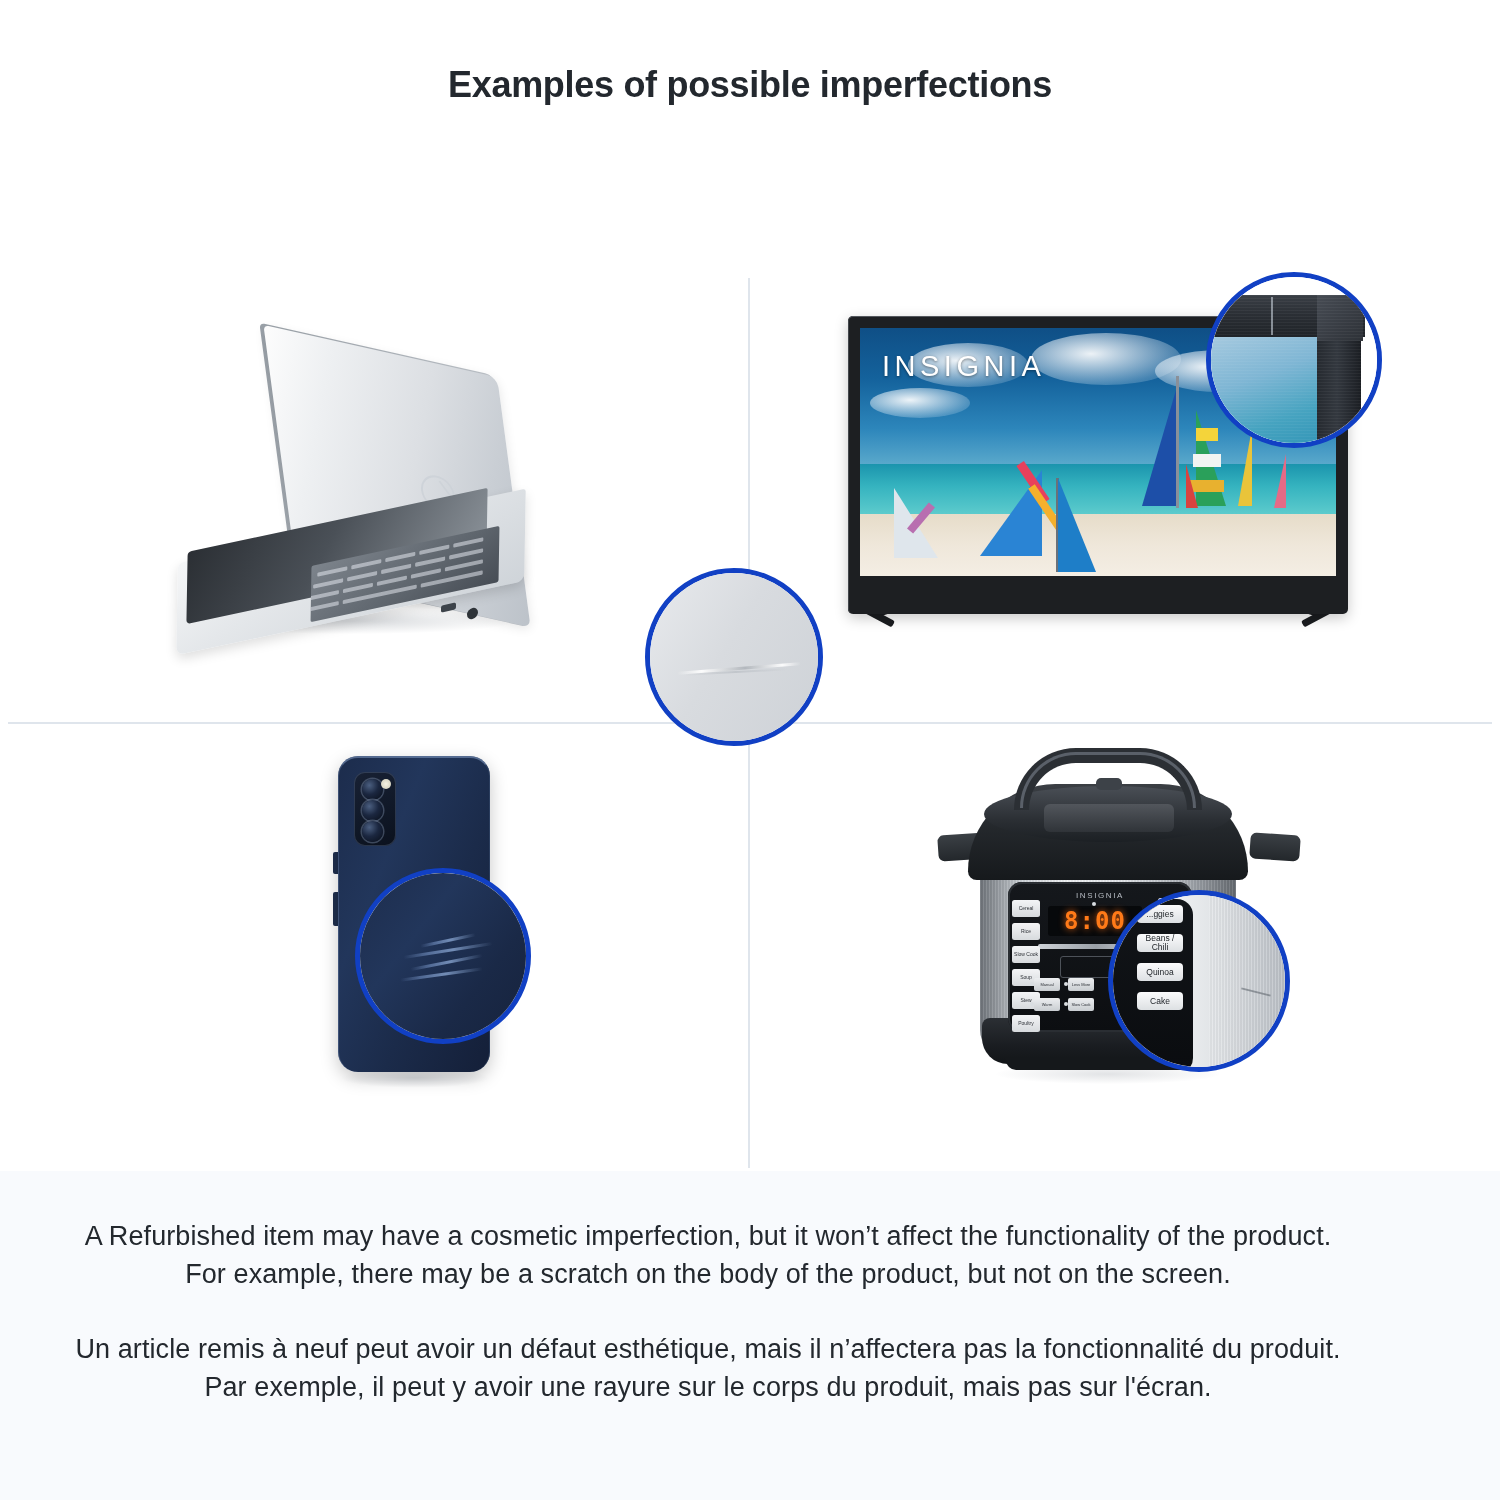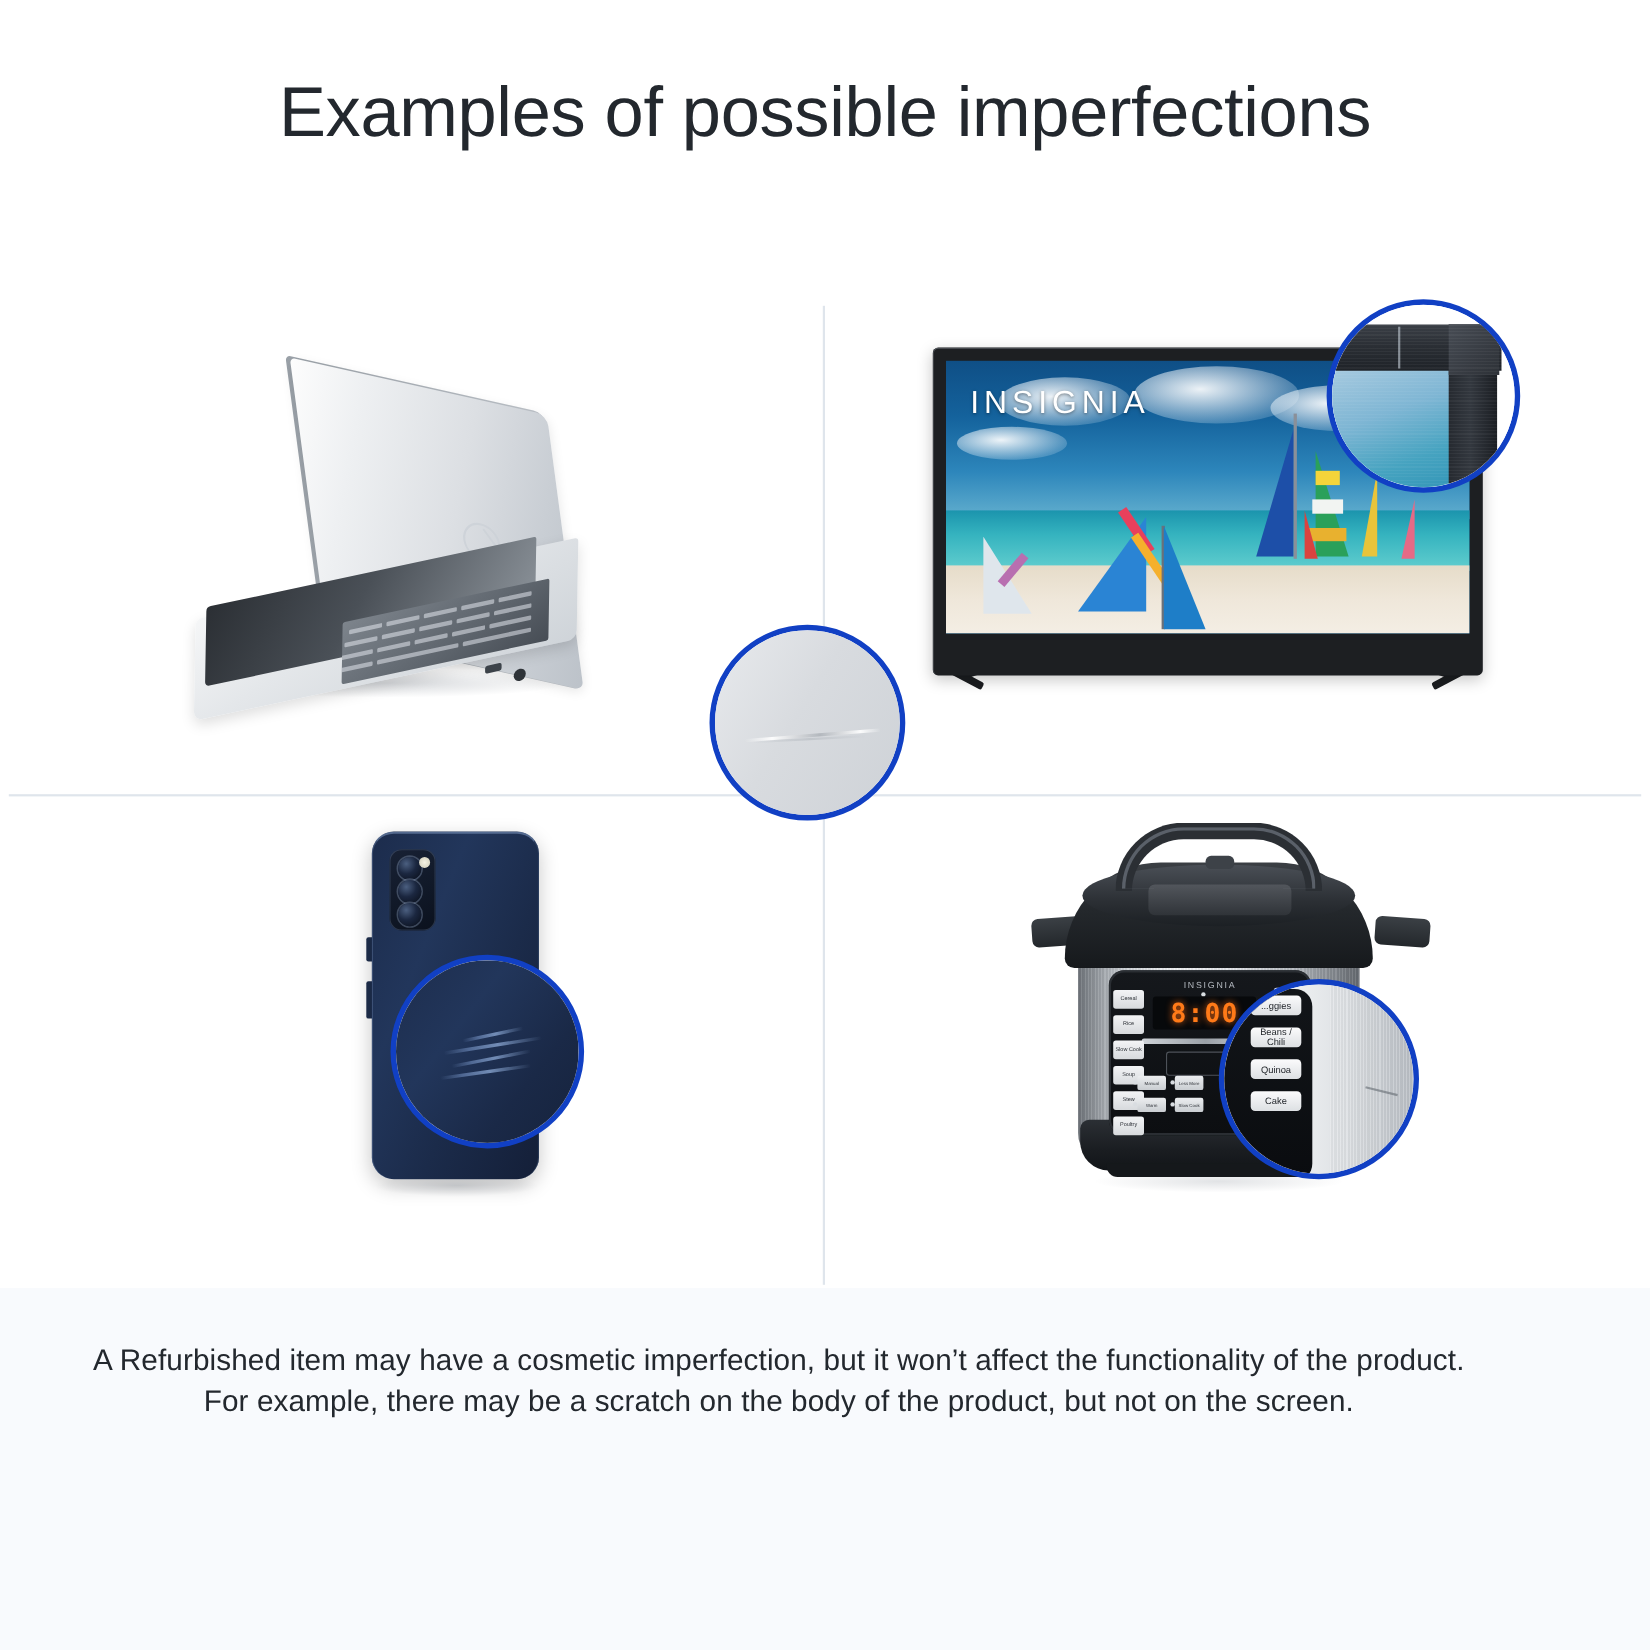--- a/index.html
+++ b/index.html
@@ -11,21 +11,21 @@
   }
   .page { position: relative; width: 1500px; height: 1500px; background: #ffffff; }
 
   
   .header {
     position: absolute; top: 0; left: 0; width: 1500px; height: 268px;
     display: flex; flex-direction: column; align-items: center; justify-content: flex-start;
     padding-top: 62px;
   }
   .title-line {
-    font-size: 64px; font-weight: 400; color: #23282e;
+    font-size: 36px; font-weight: 700; color: #23282e;
     line-height: 1.28; letter-spacing: -0.3px; text-align: right;
     white-space: nowrap;
   }
 
   
   .grid {
     position: absolute; top: 278px; left: 0; width: 1500px; height: 890px;
   }
   .vdiv {
     position: absolute; left: 748px; top: 0; width: 2px; height: 890px;
@@ -659,15 +659,16 @@
               <div class="ckm-scratch"></div>
             </div>
           </div>
         </div>
       </div>
     </div>
   </div>
 
   <div class="footer">
     <p class="para">A Refurbished item may have a cosmetic imperfection, but it won’t affect the functionality of the product. For example, there may be a scratch on the body of the product, but not on the screen.</p>
+    <p class="para">Un article remis à neuf peut avoir un défaut esthétique, mais il n’affectera pas la fonctionnalité du produit. Par exemple, il peut y avoir une rayure sur le corps du produit, mais pas sur l'écran.</p>
   </div>
 
 </div>
 
 </body></html>

